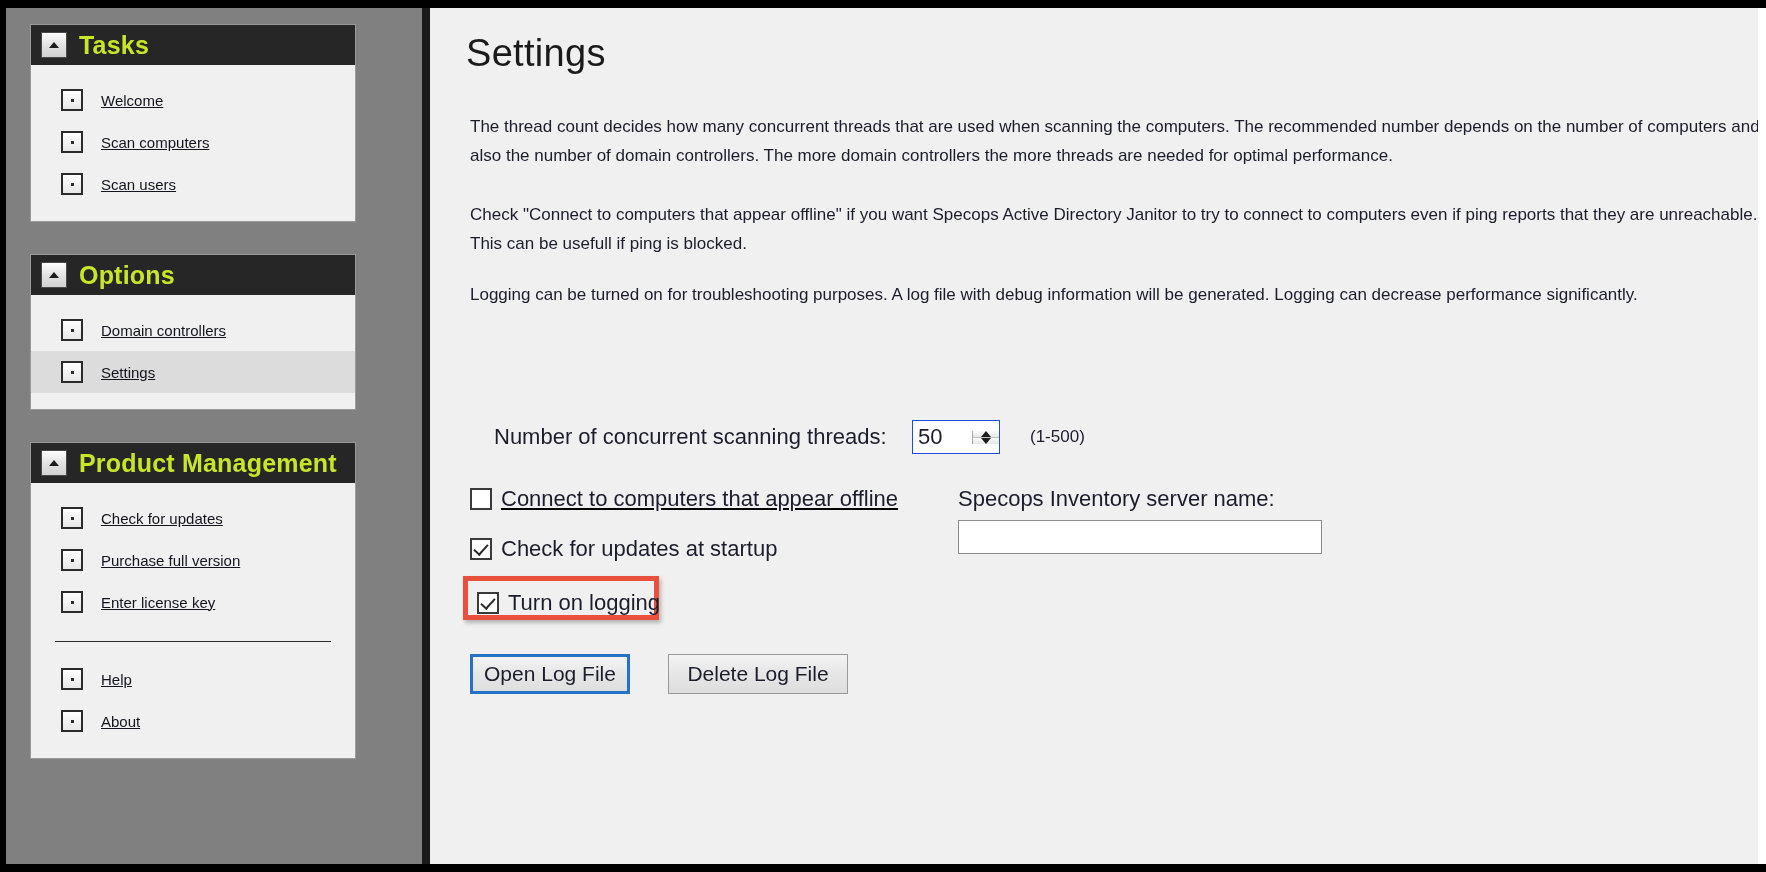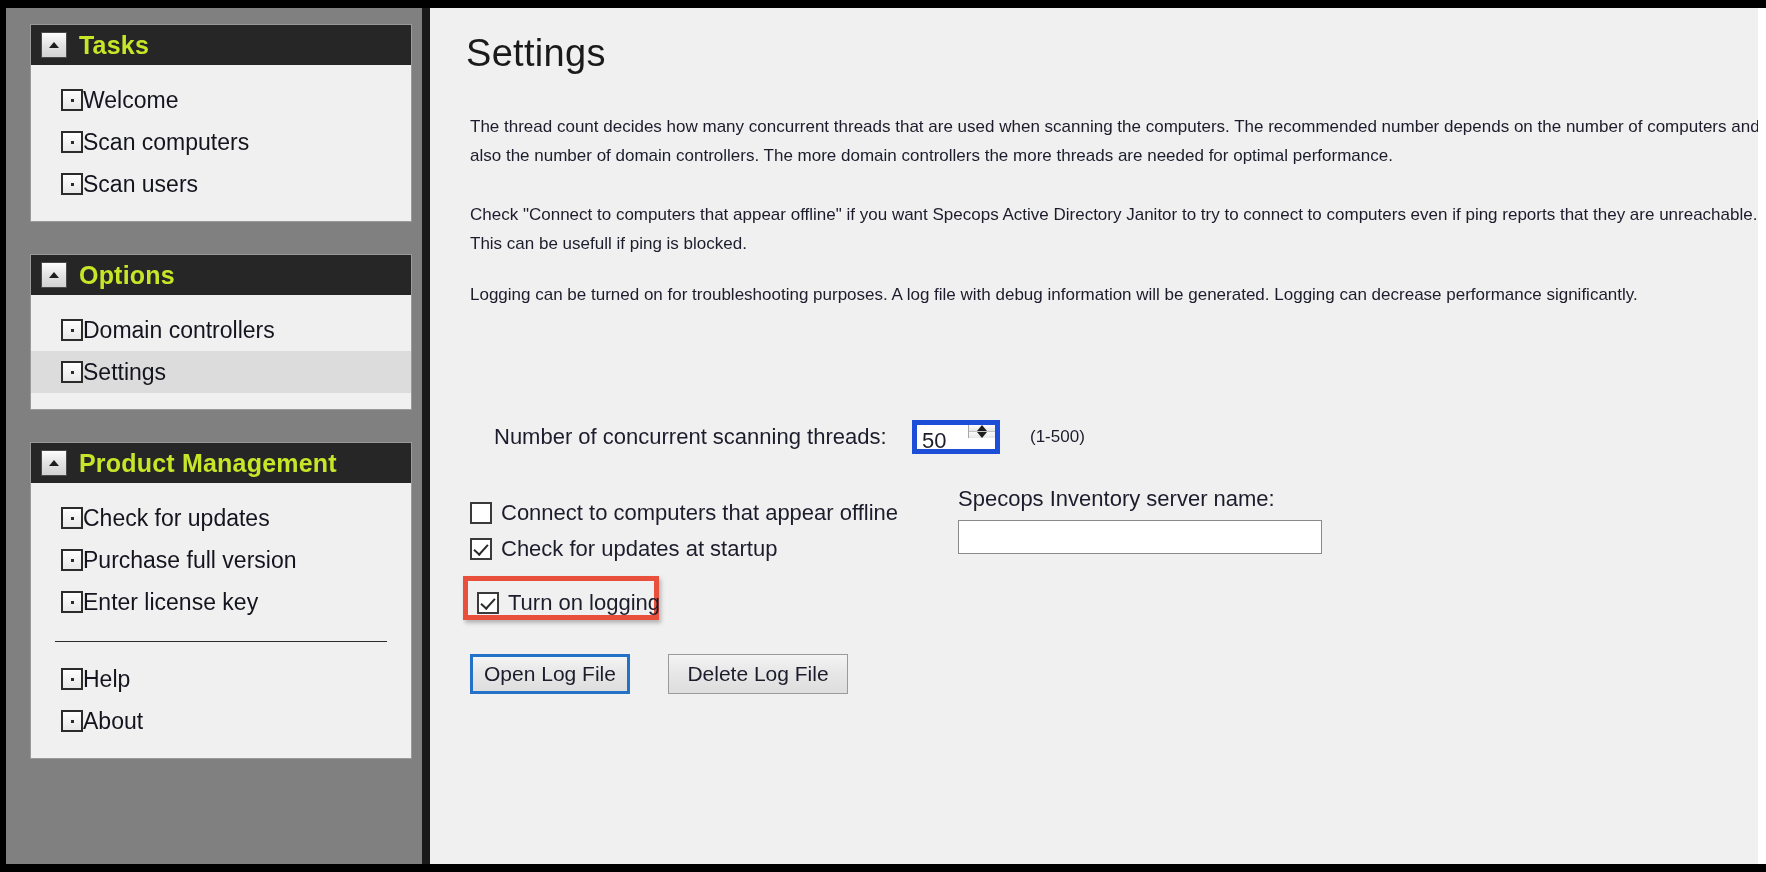--- a/index.html
+++ b/index.html
@@ -61,21 +61,21 @@
     left: 430px; top: 8px;
     width: 1328px; height: 856px;
     background: #f0f0f0;
     overflow: hidden;
   }
 
   
   .side-group {
     position: absolute;
     left: 24px;
-    width: 382px;
+    width: 326px;
     background: #f0f0f0;
     border: 1px solid #9a9a9a;
     box-sizing: border-box;
   }
   .group-header {
     height: 40px;
     background: #262626;
     display: flex;
     align-items: center;
     padding-left: 10px;
@@ -134,23 +134,25 @@
     align-items: center;
     justify-content: center;
     flex: 0 0 auto;
   }
   .item-icon::after {
     content: "";
     width: 3px; height: 3px;
     background: #2b2b2b;
   }
   .item-label {
-    font-size: 23px;
+    margin-left: 18px;
+    font-size: 15px;
     color: #14141e;
     white-space: nowrap;
+    text-decoration: underline;
   }
   .side-separator {
     height: 1px;
     background: #2b2b2b;
     margin: 18px 24px 16px 24px;
   }
 
   
   #page-title {
     position: absolute;
@@ -181,24 +183,24 @@
   }
   #thread-label {
     font-size: 22px;
     color: #1c1c2c;
     width: 418px;
   }
   .spinner {
     display: flex;
     width: 88px;
     height: 34px;
-    border: 5px solid #1d4ed8;
+    border: 1px solid #1d4ed8;
     background: #ffffff;
     box-sizing: border-box;
-    align-items: flex-start;
+    align-items: center;
   }
   .spinner-value {
     flex: 1 1 auto;
     font-size: 22px;
     color: #1c1c2c;
     padding-left: 5px;
     line-height: 32px;
   }
   .spin-btns {
     width: 26px;
@@ -235,21 +237,21 @@
   }
 
   
   .cb-row {
     position: absolute;
     left: 40px;
     display: flex;
     align-items: center;
     cursor: pointer;
   }
-  #cb-offline { top: 492px; }
+  #cb-offline { top: 478px; text-decoration: underline; }
   #cb-updates { top: 528px; }
   .cbox {
     width: 22px; height: 22px;
     border: 2px solid #3a3a3a;
     background: #ffffff;
     box-sizing: border-box;
     position: relative;
     flex: 0 0 auto;
   }
   .cbox.checked::after {

